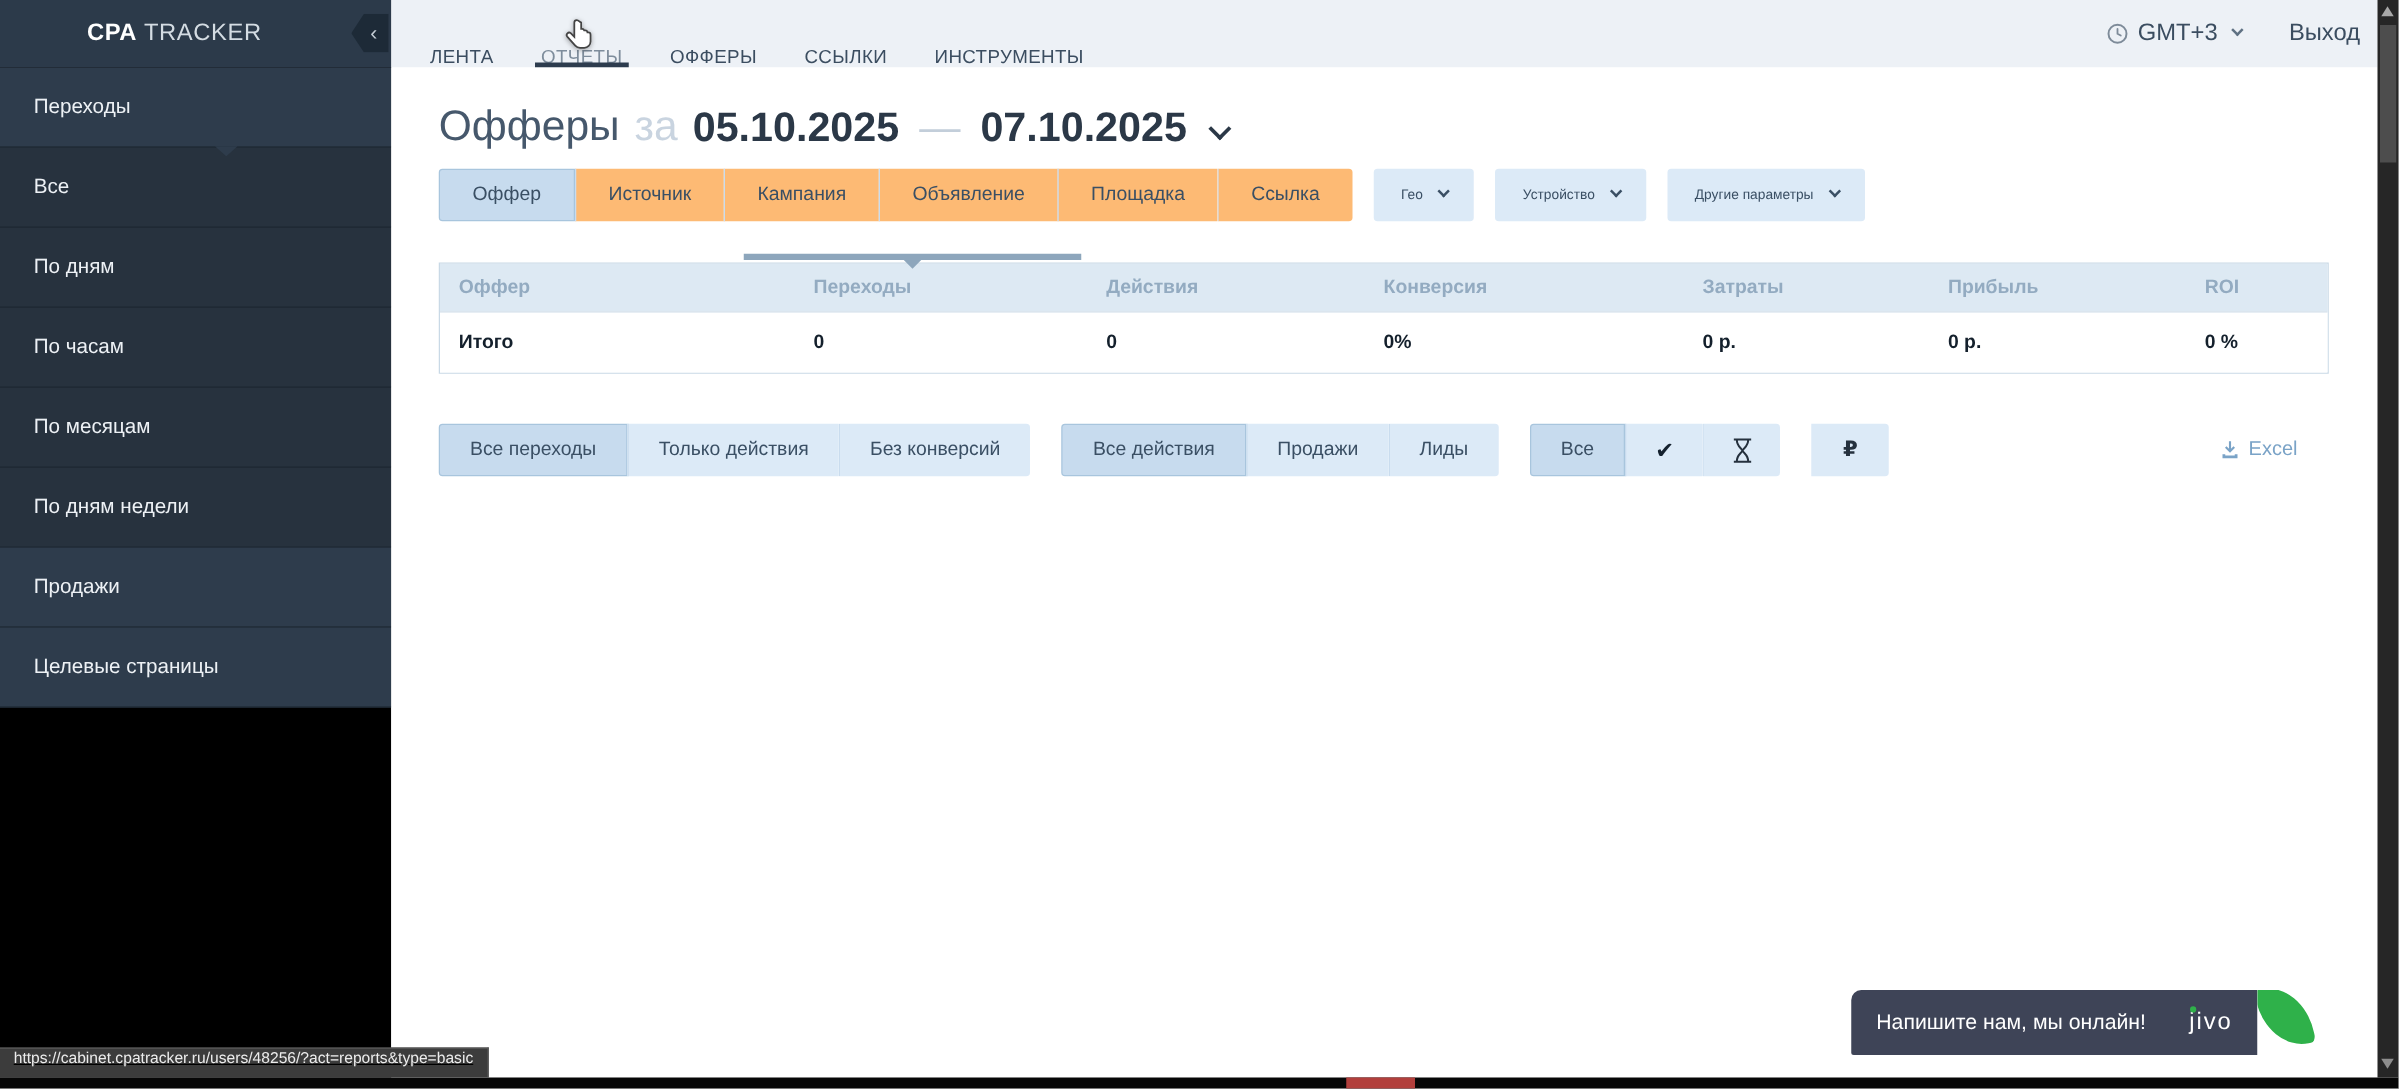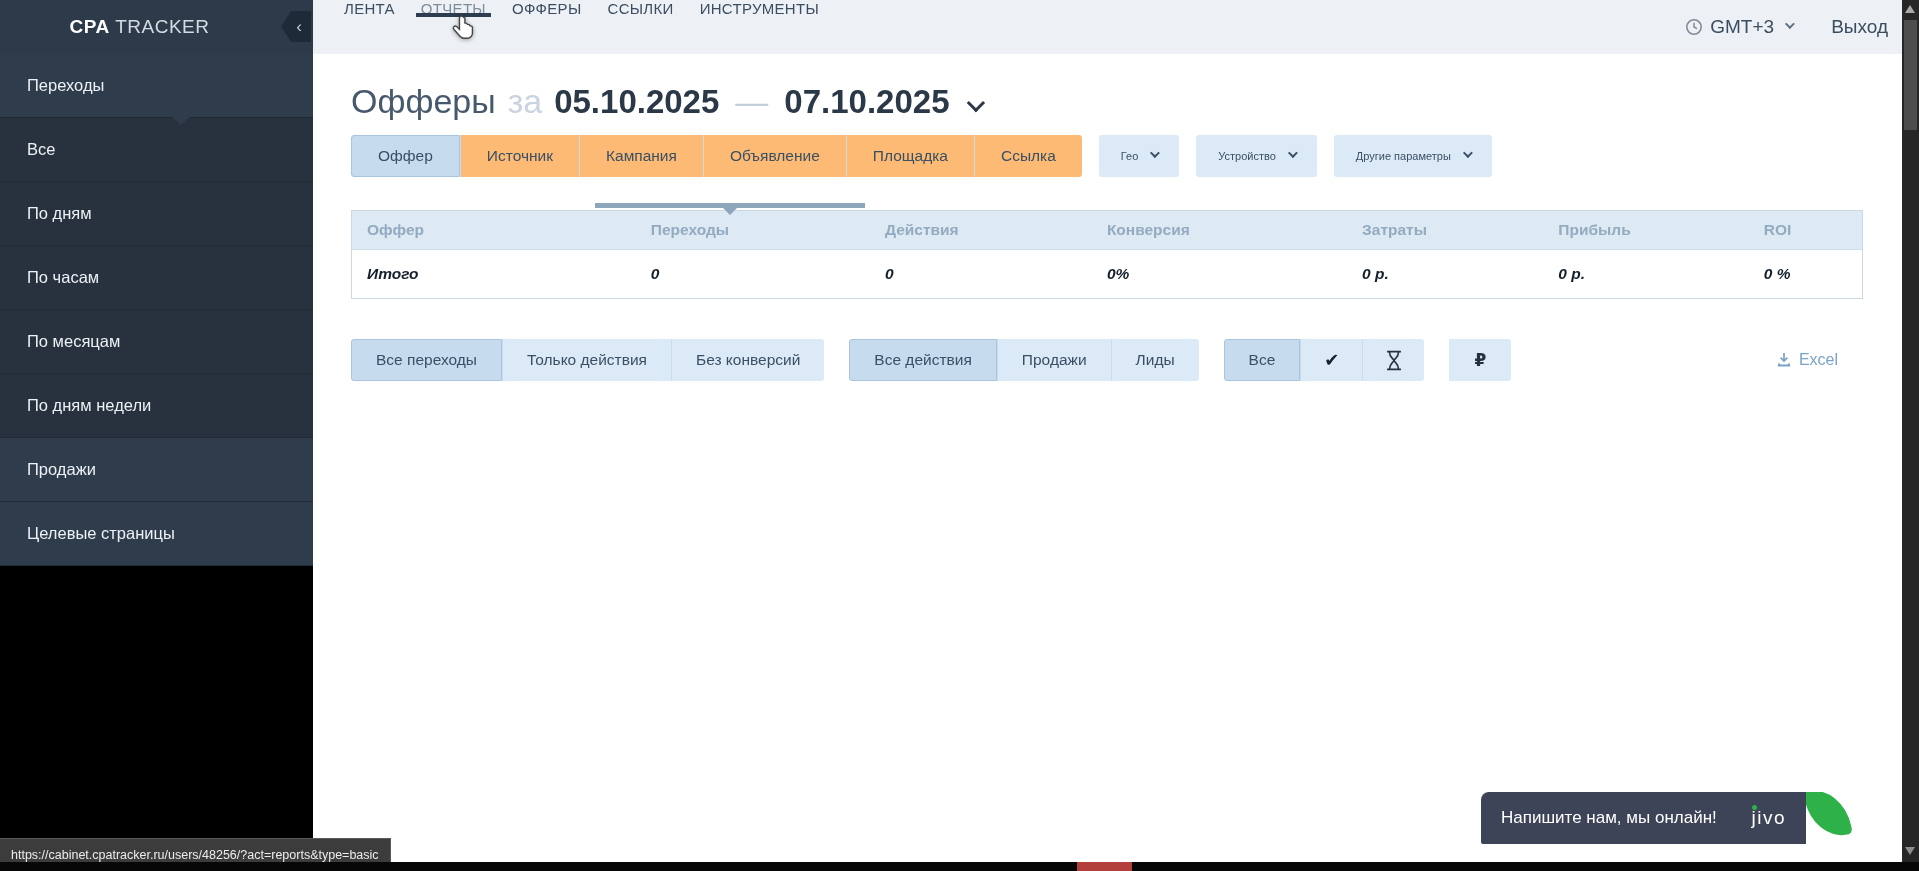--- a/index.html
+++ b/index.html
@@ -25,21 +25,21 @@
              position:relative;cursor:pointer;}
   .side-item.section{background:#2e3c4c;}
   .side-item.sub{background:#27323e;}
   .side-item .ind{position:absolute;left:172px;bottom:-8px;width:0;height:0;z-index:2;
                   border-left:9px solid transparent;border-right:9px solid transparent;
                   border-top:8px solid #2e3c4c;}
 
   
   .topbar{position:absolute;left:313px;right:17px;top:0;height:54px;background:#edf1f6;
           display:flex;align-items:stretch;padding:0 14px 0 31px;}
-  .nav{display:flex;align-items:flex-start;gap:26px;}
+  .nav{display:flex;align-items:flex-end;gap:38px;}
   .nav-item{display:flex;align-items:center;color:#3b4d60;font-size:15px;letter-spacing:.3px;
             position:relative;cursor:pointer;}
   .nav-item.active{color:#7e8d9c;}
   .nav-item.active::after{content:"";position:absolute;left:-5px;right:-5px;bottom:0;height:4px;
             background:#2d3c4e;}
   .topbar-right{margin-left:auto;display:flex;align-items:center;gap:7px;color:#3b4d60;font-size:19px;}
   .tz{display:flex;align-items:center;gap:7px;cursor:pointer;}
   .chev{display:inline-block;width:8px;height:8px;border-right:2px solid currentColor;
         border-bottom:2px solid currentColor;transform:rotate(45deg) translateY(-2px);}
   .tz .chev{width:7px;height:7px;color:#5f7183;margin-left:4px;margin-top:-3px;}
@@ -74,21 +74,21 @@
           background:#dde9f3;height:38px;}
   .t-head .th{display:flex;align-items:center;padding-left:18px;color:#93abc1;font-size:15.5px;
               font-weight:700;position:relative;cursor:pointer;}
   .t-head .th:first-child{padding-left:15px;}
   .sort-indicator{position:absolute;top:-8px;left:-38px;right:2px;height:5px;background:#8da6bc;}
   .sort-indicator::after{content:"";position:absolute;left:50%;top:5px;margin-left:-7px;
         border:7px solid transparent;border-top:7px solid #8da6bc;border-bottom:none;}
   .t-row{display:grid;grid-template-columns:18.6% 15.5% 14.7% 16.9% 13% 13.6% 7.7%;
          background:#fff;height:49px;border-top:1px solid #cfdde9;}
   .t-row .td{display:flex;align-items:center;padding-left:18px;color:#14202c;font-size:15.5px;
-             font-weight:700;font-style:italic;}
+             font-weight:700;}
   .t-row .td:first-child{padding-left:15px;}
 
   
   .filters-row{margin-top:40px;display:flex;align-items:center;}
   .btn-group{display:flex;margin-right:25px;}
   .fbtn{height:42px;display:flex;align-items:center;justify-content:center;padding:0 24px;
         background:#dceaf7;color:#3a4f64;font-size:15.5px;border-left:1px solid #c9dcee;cursor:pointer;}
   .fbtn:first-child{border-left:none;border-radius:3px 0 0 3px;}
   .fbtn:last-child{border-radius:0 3px 3px 0;}
   .fbtn.active{background:#c7dbee;border:1px solid #a8c5dd;}
@@ -106,21 +106,21 @@
   .jivo-brand{margin-left:auto;font-weight:500;letter-spacing:1.5px;font-size:19px;position:relative;}
   .jivo-brand::before{content:"";position:absolute;left:1px;top:-2px;width:5px;height:5px;
             border-radius:50%;background:#2fb14a;}
   .jivo-leafbox{width:46px;background:#fff;border-radius:0 2px 16px 0;position:relative;overflow:hidden;}
   .leaf{position:absolute;left:2px;top:-4px;width:40px;height:50px;background:#2fb14a;
         border-radius:0 85% 10% 85%;transform:rotate(-12deg);}
 
   
   .status-tip{position:absolute;left:0;bottom:9px;height:24px;background:#3c3c3c;
               border-top:1px solid #5a5a5a;border-right:1px solid #5a5a5a;
-              display:flex;align-items:flex-end;padding:0 11px;z-index:40;}
+              display:flex;align-items:flex-start;padding:0 11px;z-index:40;text-decoration:underline;}
   .status-tip span{color:#ececec;font-size:12.5px;white-space:nowrap;}
 
   
   .scrollbar{position:absolute;right:0;top:0;width:17px;height:862px;background:#262626;}
   .sb-up{position:absolute;top:5px;left:3px;width:0;height:0;border:5.5px solid transparent;
          border-bottom:8px solid #a8a8a8;border-top:none;cursor:pointer;}
   .sb-thumb{position:absolute;top:20px;left:2px;width:13px;height:110px;background:#4d4d4d;cursor:pointer;}
   .sb-down{position:absolute;bottom:7px;left:3px;width:0;height:0;border:5.5px solid transparent;
          border-top:8px solid #8d8d8d;border-bottom:none;cursor:pointer;}
   .taskbar{position:absolute;left:0;bottom:0;width:100%;height:9px;background:#070707;}

